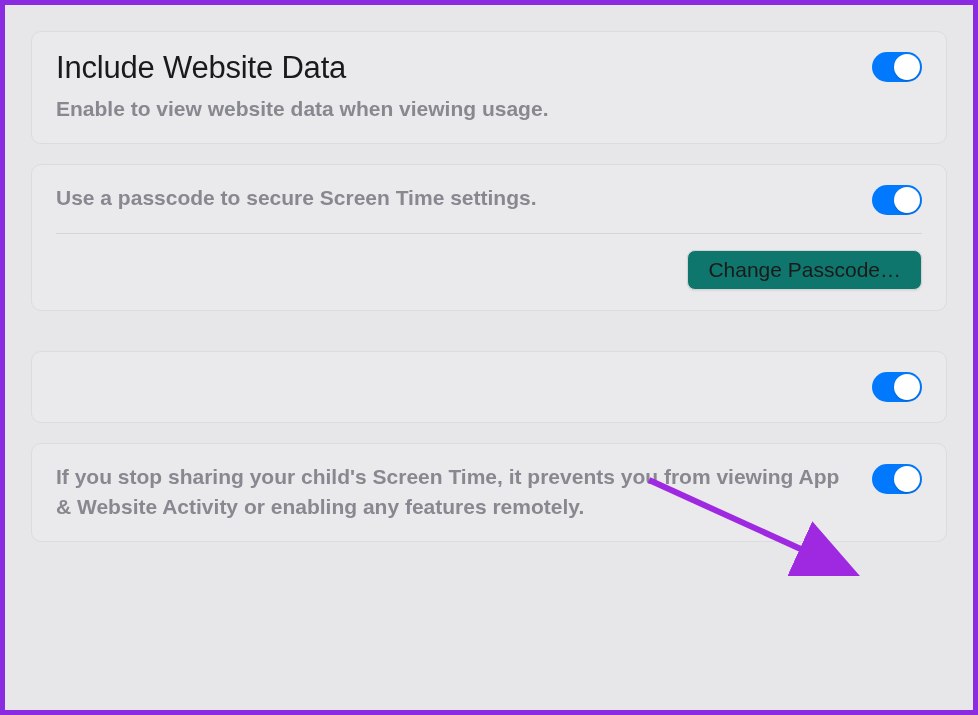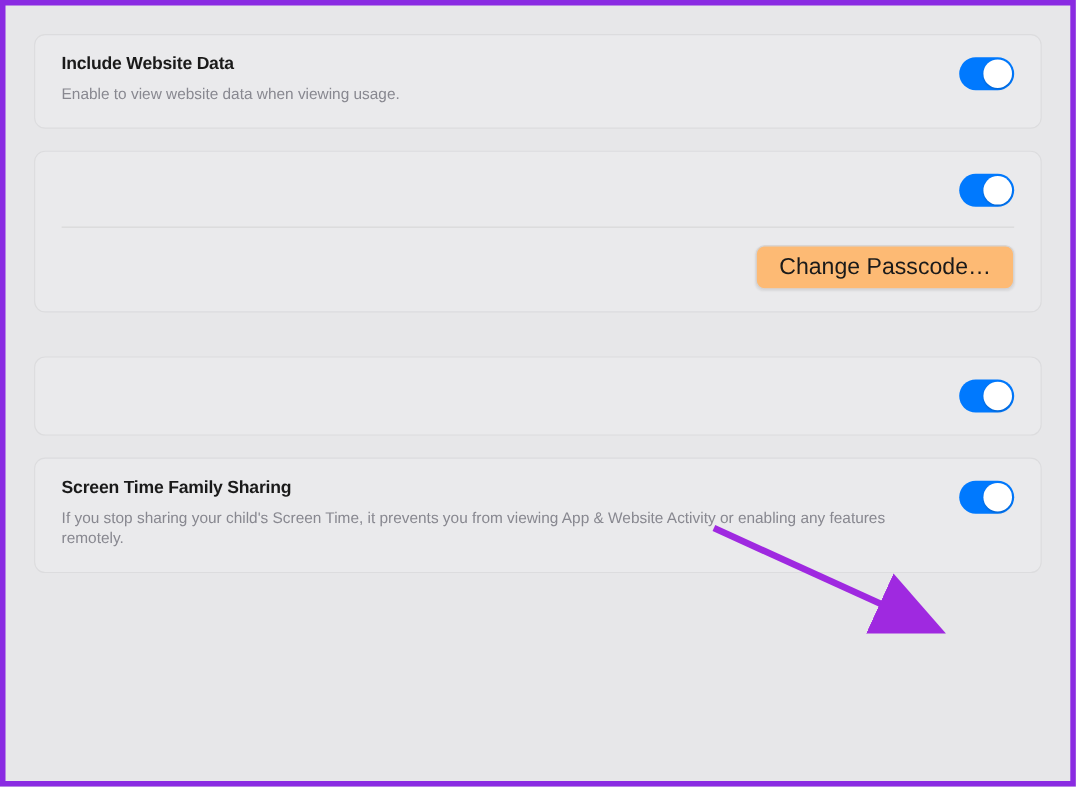--- a/index.html
+++ b/index.html
@@ -39,32 +39,32 @@
       justify-content: space-between;
       align-items: flex-start;
     }
 
     .text-block {
       flex: 1;
       padding-right: 20px;
     }
 
     .title {
-      font-size: 16px;
-      font-weight: 700;
+      font-size: 31px;
+      font-weight: 400;
       color: #1a1a1a;
       margin-bottom: 8px;
       letter-spacing: -0.2px;
     }
 
     .description {
-      font-size: 14px;
+      font-size: 21px;
       color: #888890;
       line-height: 1.4;
-      font-weight: 400;
+      font-weight: 700;
     }
 
     .toggle {
       position: relative;
       width: 50px;
       height: 30px;
       background: #0079fe;
       border-radius: 30px;
       flex-shrink: 0;
       margin-top: 2px;
@@ -87,21 +87,21 @@
       background: #d6d6d8;
       margin: 18px 0 16px 0;
     }
 
     .button-row {
       display: flex;
       justify-content: flex-end;
     }
 
     .action-button {
-      background: #fdba74;
+      background: #0f766e;
       border: 1px solid #d4d4d6;
       border-radius: 8px;
       padding: 7px 20px;
       font-size: 21px;
       color: #1a1a1a;
       font-weight: 400;
       cursor: pointer;
       box-shadow: 0 1px 2px rgba(0,0,0,0.08);
     }
 
@@ -121,20 +121,21 @@
     </div>
     <div class="toggle">
       <div class="toggle-knob"></div>
     </div>
   </div>
 </div>
 
 <div class="settings-card settings-card-spaced">
   <div class="row-top">
     <div class="text-block">
+      <div class="description">Use a passcode to secure Screen Time settings.</div>
     </div>
     <div class="toggle">
       <div class="toggle-knob"></div>
     </div>
   </div>
   <div class="divider"></div>
   <div class="button-row">
     <button class="action-button">Change Passcode…</button>
   </div>
 </div>
@@ -145,21 +146,20 @@
     </div>
     <div class="toggle">
       <div class="toggle-knob"></div>
     </div>
   </div>
 </div>
 
 <div class="settings-card">
   <div class="row-top">
     <div class="text-block">
-      <div class="title">Screen Time Family Sharing</div>
       <div class="description">If you stop sharing your child's Screen Time, it prevents you from viewing App &amp; Website Activity or enabling any features remotely.</div>
     </div>
     <div class="toggle">
       <div class="toggle-knob"></div>
     </div>
   </div>
 </div>
 
 <svg class="arrow" style="left:636px; top:467px;" width="240" height="120">
   <defs>

